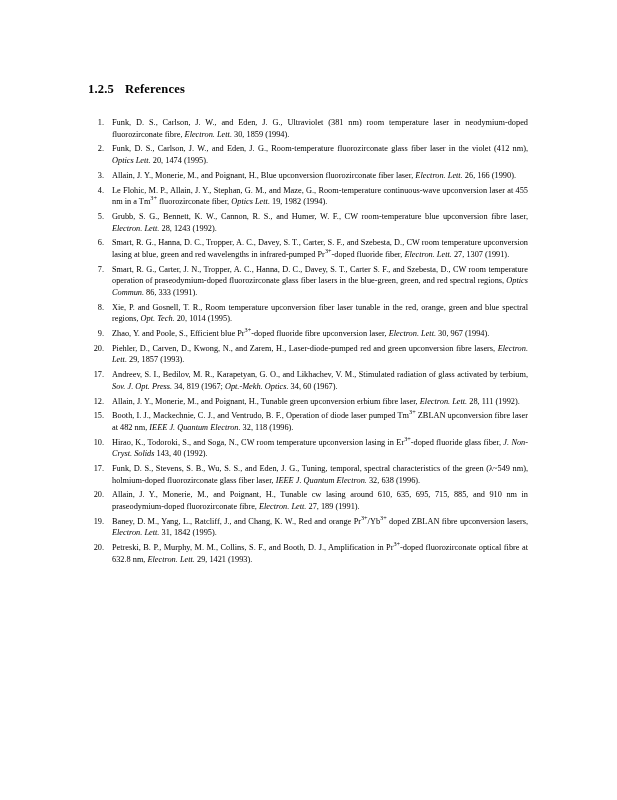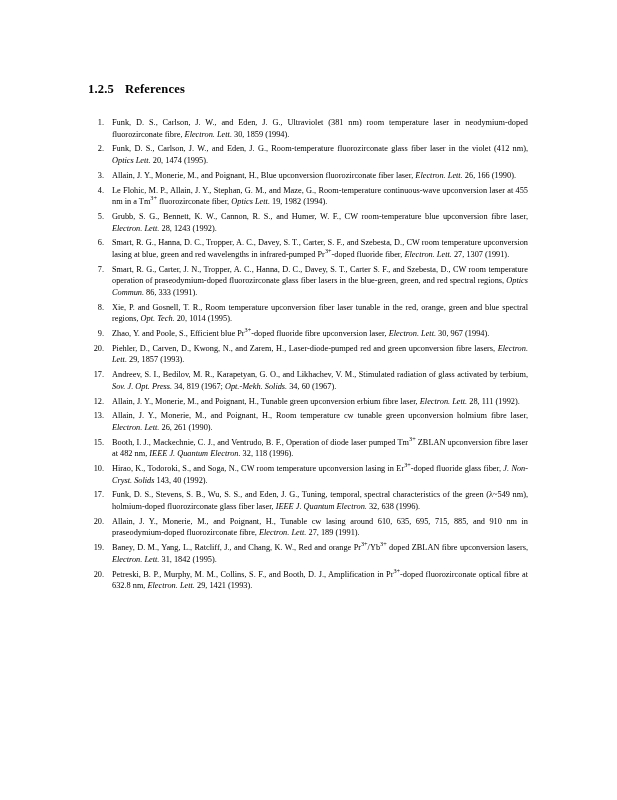--- a/index.html
+++ b/index.html
@@ -120,29 +120,25 @@
         <li>
           <span class="marker">9.</span>
           <span class="body">Zhao, Y. and Poole, S., Efficient blue Pr<sup>3+</sup>-doped fluoride fibre upconversion laser, <i>Electron. Lett.</i> 30, 967 (1994).</span>
         </li>
         <li>
           <span class="marker">20.</span>
           <span class="body">Piehler, D., Carven, D., Kwong, N., and Zarem, H., Laser-diode-pumped red and green upconversion fibre lasers, <i>Electron. Lett.</i> 29, 1857 (1993).</span>
         </li>
         <li>
           <span class="marker">17.</span>
-          <span class="body">Andreev, S. I., Bedilov, M. R., Karapetyan, G. O., and Likhachev, V. M., Stimulated radiation of glass activated by terbium, <i>Sov. J. Opt. Press.</i> 34, 819 (1967; <i>Opt.-Mekh. Solids.</i> 34, 60 (1967).</span>
+          <span class="body">Andreev, S. I., Bedilov, M. R., Karapetyan, G. O., and Likhachev, V. M., Stimulated radiation of glass activated by terbium, <i>Sov. J. Opt. Press.</i> 34, 819 (1967; <i>Opt.-Mekh. Optics.</i> 34, 60 (1967).</span>
         </li>
         <li>
           <span class="marker">12.</span>
           <span class="body">Allain, J. Y., Monerie, M., and Poignant, H., Tunable green upconversion erbium fibre laser, <i>Electron. Lett.</i> 28, 111 (1992).</span>
-        </li>
-        <li>
-          <span class="marker">13.</span>
-          <span class="body">Allain, J. Y., Monerie, M., and Poignant, H., Room temperature cw tunable green upconversion holmium fibre laser, <i>Electron. Lett.</i> 26, 261 (1990).</span>
         </li>
         <li>
           <span class="marker">15.</span>
           <span class="body">Booth, I. J., Mackechnie, C. J., and Ventrudo, B. F., Operation of diode laser pumped Tm<sup>3+</sup> ZBLAN upconversion fibre laser at 482 nm, <i>IEEE J. Quantum Electron.</i> 32, 118 (1996).</span>
         </li>
         <li>
           <span class="marker">10.</span>
           <span class="body">Hirao, K., Todoroki, S., and Soga, N., CW room temperature upconversion lasing in Er<sup>3+</sup>-doped fluoride glass fiber, <i>J. Non-Cryst. Solids</i> 143, 40 (1992).</span>
         </li>
         <li>

